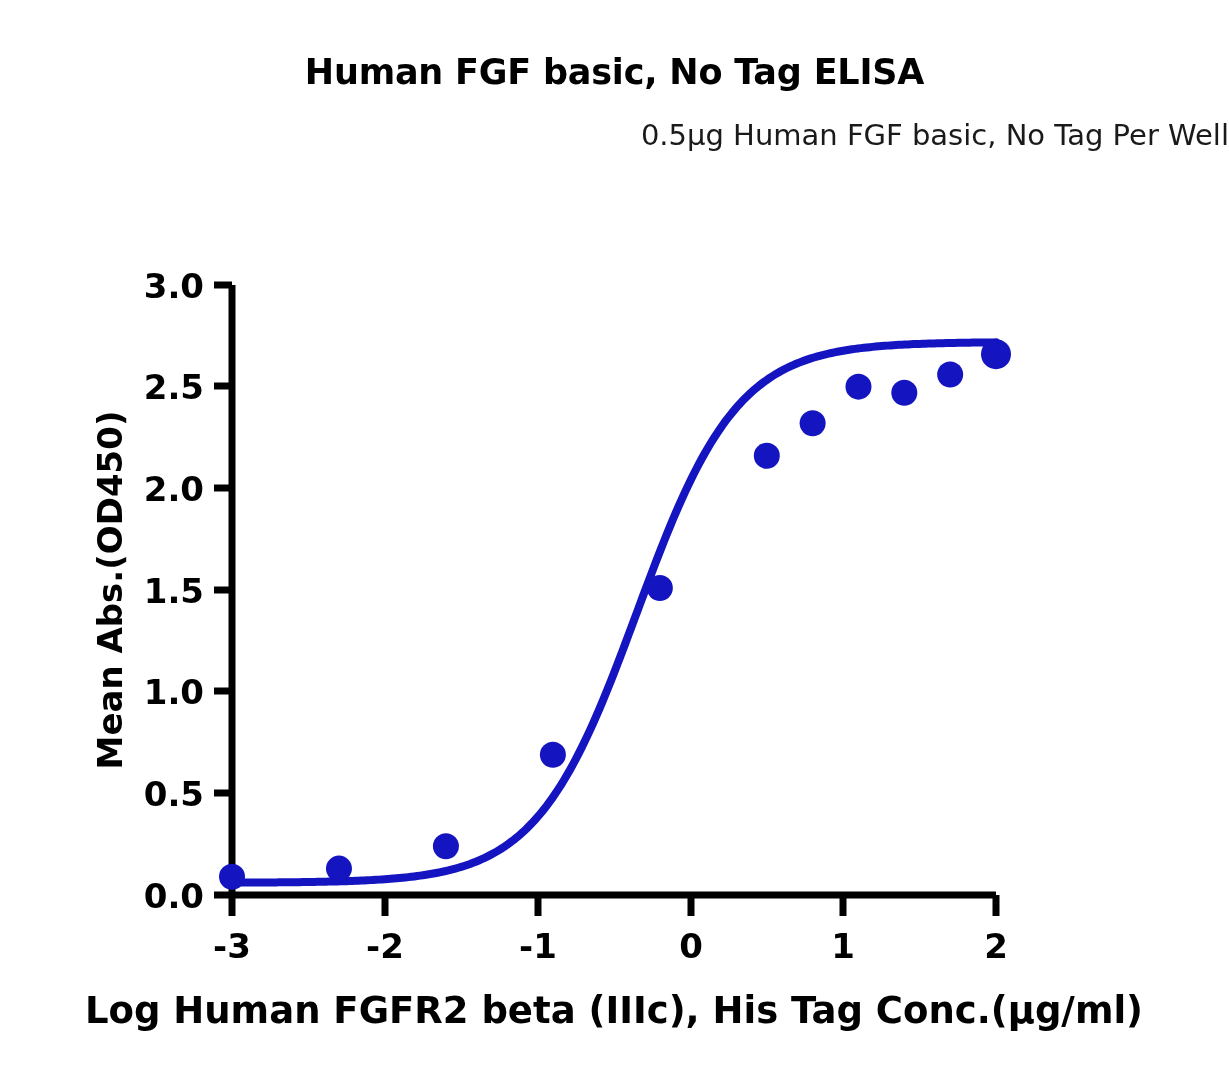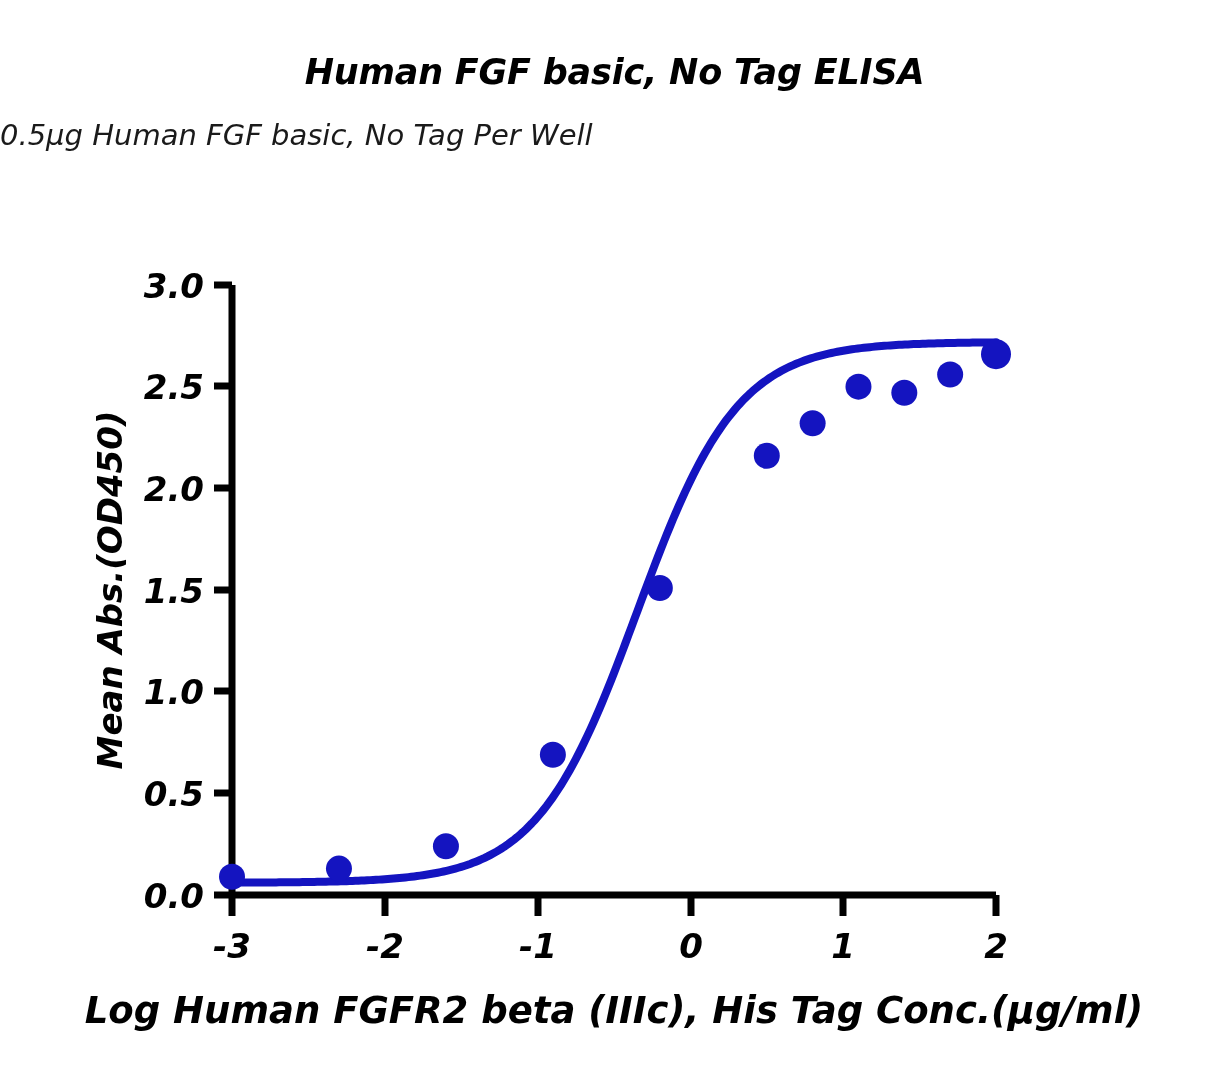--- a/index.html
+++ b/index.html
@@ -11,39 +11,38 @@
     width: 1229px;
     height: 1086px;
     font-family: "DejaVu Sans", "Liberation Sans", sans-serif;
     color: #000000;
     overflow: hidden;
   }
   #figure {
     position: relative;
     width: 1229px;
     height: 948px;
-    font-style: italic;
   }
   #chart-title {
     position: absolute;
     top: 52px;
     left: 0;
     width: 1229px;
     text-align: center;
     font-size: 35px;
     font-weight: bold;
     letter-spacing: -0.2px;
     color: #000;
   }
   #chart-subtitle {
     position: absolute;
     top: 118px;
     left: 0;
     width: 1229px;
-    text-align: left;
+    text-align: right;
     font-size: 29px;
     font-weight: normal;
     color: #1a1a1a;
   }
   #plot-svg {
     position: absolute;
     top: 0;
     left: 0;
   }
   .tick-label {

